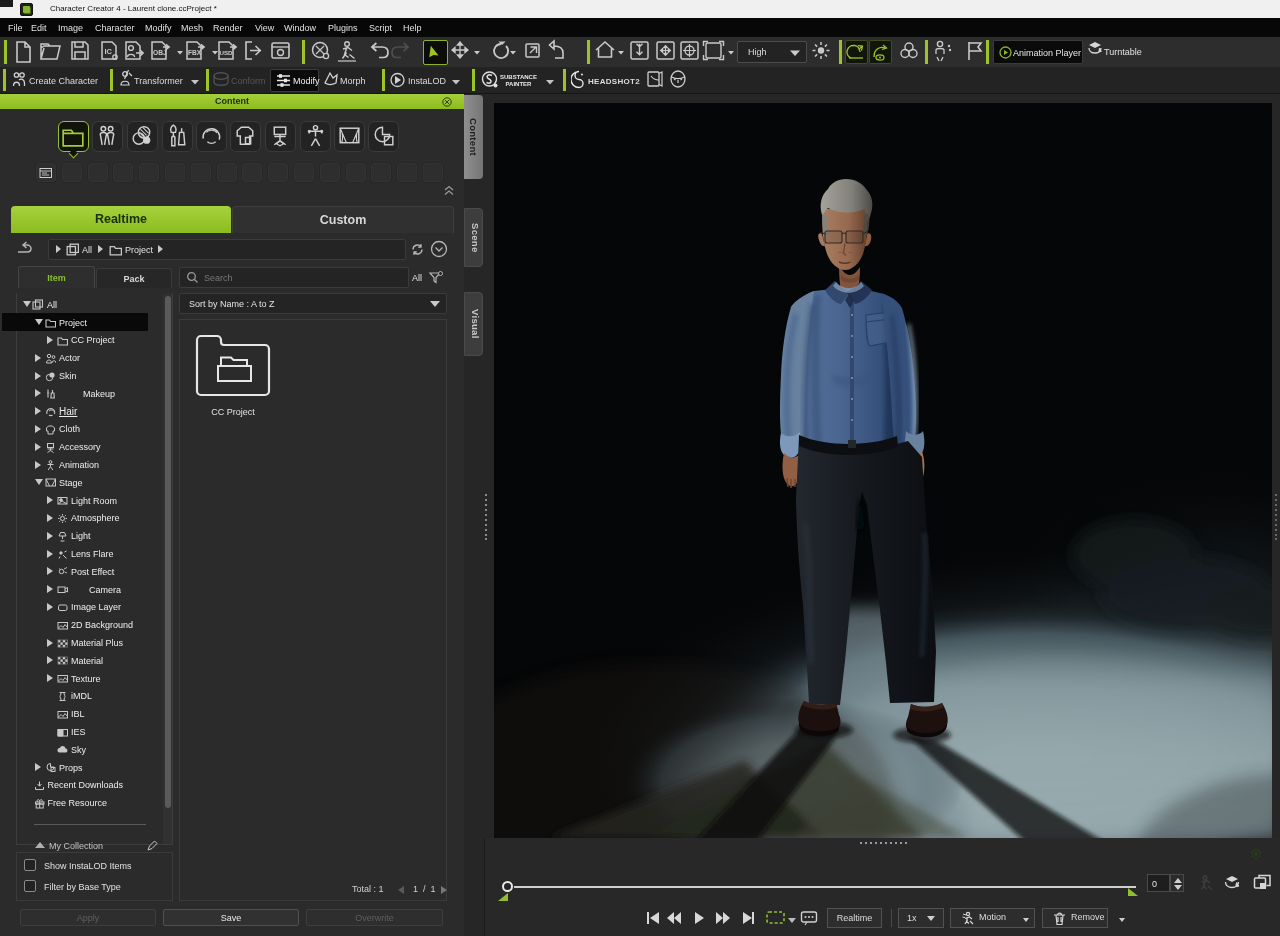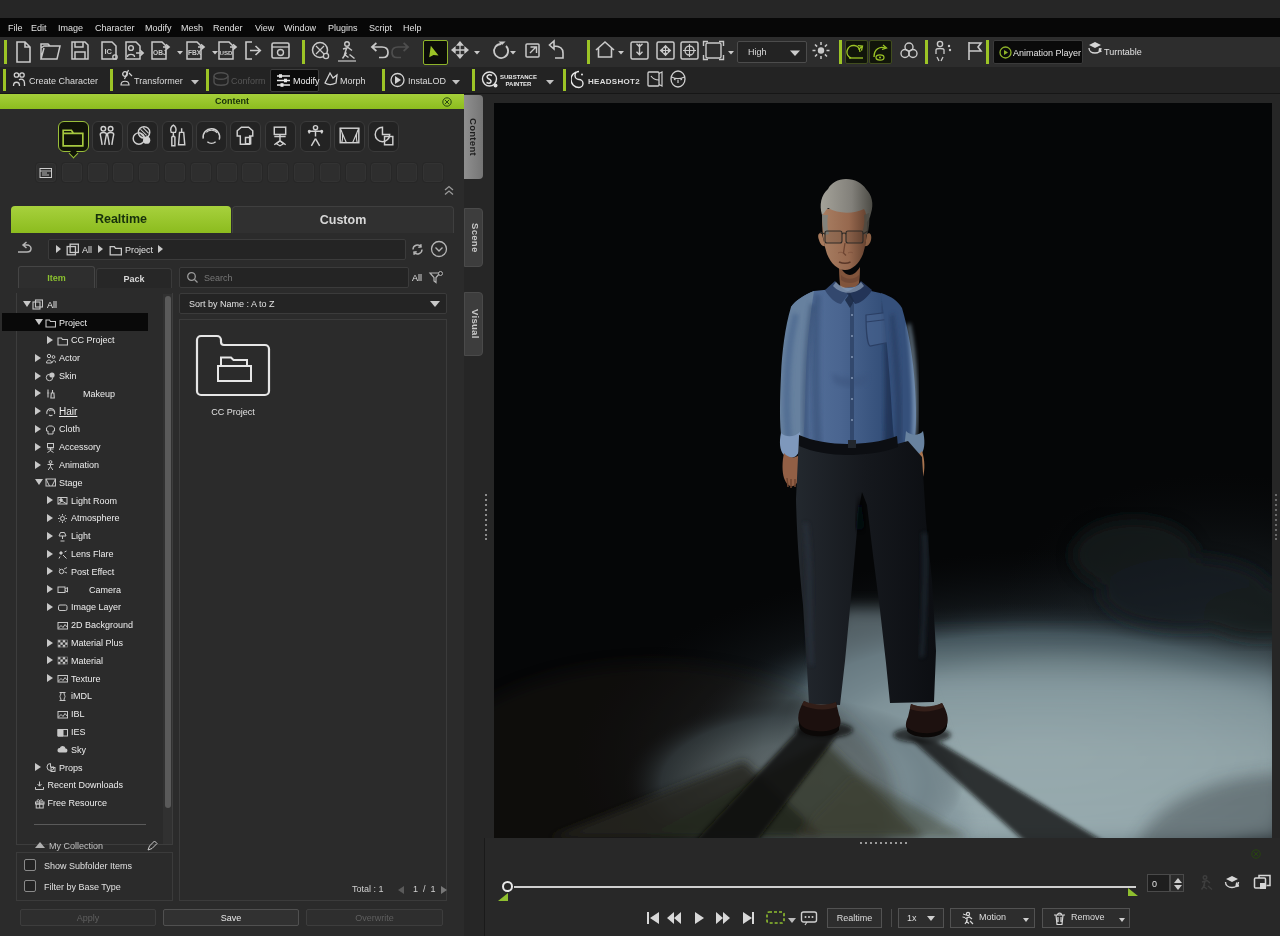--- a/index.html
+++ b/index.html
@@ -57,20 +57,27 @@
 #tl-head { position:absolute; left:2px; top:9px; width:794px; height:14px;
   background:linear-gradient(#a5cf3a,#8cbc1e); color:#16300a; font-weight:bold;
   font-size:8.5px; text-align:center; line-height:14px; }
 .tlbtn { position:absolute; top:70px; height:20px; background:#2d2d2d; border:1px solid #525252;
   color:#dcdcdc; font-size:12px; text-align:center; }
 </style>
 </head>
 <body>
 <div id="app">
 
+  <div id="titlebar" class="abs">
+    <div class="notch"></div>
+    <div class="appicon">
+        <span></span>
+      </div>
+    <div class="ttext">Character Creator 4 - Laurent clone.ccProject *</div>
+  </div>
 
   <div id="menubar">
     <span style="left:8px">File</span>
       <span style="left:31px">Edit</span>
     <span style="left:58px">Image</span>
       <span style="left:95px">Character</span>
     <span style="left:145px">Modify</span>
       <span style="left:181px">Mesh</span>
     <span style="left:213px">Render</span>
       <span style="left:255px">View</span>
@@ -476,21 +483,21 @@
 <path d="M28 38 v-8.5 h10 l2.5 2.5 h13.5 V38 M25 38 h33 v15 h-33 z" stroke-width="2"></path>
 </g>
       </svg>
     <span class="abs" style="left:193px; top:313px; width:80px; text-align:center; font-size:9px; color:#e2e2e2;">CC Project</span>
     <span class="abs" style="left:352px; top:790px; font-size:9px; color:#d0d0d0;">Total : 1</span>
     <div class="abs" style="left:398px; top:792px; width:0; height:0; border-top:4.5px solid transparent; border-bottom:4px solid transparent; border-right:6px solid #5a5a5a;"></div>
     <span class="abs" style="left:413px; top:790px; font-size:9px; color:#d0d0d0;">1&nbsp;&nbsp;/&nbsp;&nbsp;1</span>
     <div class="abs" style="left:441px; top:792px; width:0; height:0; border-top:4.5px solid transparent; border-bottom:4px solid transparent; border-left:6px solid #777777;"></div>
     <div class="abs" style="left:16px; top:758px; width:157px; height:49px; border:1px solid #3b3b3b;"></div>
     <div class="abs" style="left:24px; top:765px; width:12px; height:12px; background:#222; border:1px solid #8a8a8a; border-radius:2px;"></div>
-    <span class="abs" style="left:44px; top:767px; font-size:9px; color:#e0e0e0;">Show Subfolder Items</span>
+    <span class="abs" style="left:44px; top:767px; font-size:9px; color:#e0e0e0;">Show InstaLOD Items</span>
     <div class="abs" style="left:24px; top:786px; width:12px; height:12px; background:#222; border:1px solid #8a8a8a; border-radius:2px;"></div>
     <span class="abs" style="left:44px; top:788px; font-size:9px; color:#e0e0e0;">Filter by Base Type</span>
     <div class="abs" style="left:20px; top:815px; width:136px; height:17px; background:#2e2e2e; border:1px solid #3d3d3d; border-radius:2px; color:#5f5f5f; font-size:9px; text-align:center; line-height:17px;">Apply</div>
     <div class="abs" style="left:163px; top:815px; width:136px; height:17px; background:#313131; border:1px solid #505050; border-radius:2px; color:#e8e8e8; font-size:9px; text-align:center; line-height:17px;">Save</div>
     <div class="abs" style="left:306px; top:815px; width:137px; height:17px; background:#2e2e2e; border:1px solid #3d3d3d; border-radius:2px; color:#5f5f5f; font-size:9px; text-align:center; line-height:17px;">Overwrite</div>
     <div class="abs" style="left:16px; top:199px; width:157px; height:552px; border:1px solid #3d3d3d; border-top:none;">
     <div class="abs" style="left:6px; top:8.3px; width:0; height:0; border-left:4.5px solid transparent; border-right:4.5px solid transparent; border-top:6px solid #c8c8c8;"></div>
     <svg class="abs" style="left:15px; top:6.3px" width="11" height="11" viewBox="0 0 11 11">
           <g fill="none" stroke="#c8c8c8" stroke-width="1.1">
             <rect x="1" y="3" width="7" height="7"></rect>
@@ -1021,21 +1028,21 @@
     </div>
     <div class="tlbtn" style="left:465px; width:85px;">
       <svg style="position:absolute;left:9px;top:2px" width="15" height="15" viewBox="0 0 15 15" fill="none" stroke="#d8d8d8" stroke-width="1.2">
         <circle cx="8" cy="3" r="1.6"></circle>
           <path d="M5 7.5 l4.5 -1.5 l2.5 2 m-4.5 -1.5 l-1 4 l2.5 2 m-1.5 -3.5 l-2.5 4 m5 -3 l3 3"></path>
           <path d="M3 3 l3 1 m-3.5 2 l2.5 0.5" stroke-width="1"></path>
       </svg>
       <span style="position:absolute;left:28px;top:3px;font-size:9px;">Motion</span>
       <div style="position:absolute;left:72px;top:9px;width:0;height:0;border-left:3.5px solid transparent;border-right:3.5px solid transparent;border-top:4.5px solid #cfcfcf;"></div>
     </div>
-    <div class="tlbtn" style="left:557px; width:88px;">
+    <div class="tlbtn" style="left:557px; width:66px;">
       <svg style="position:absolute;left:10px;top:3px" width="13" height="14" viewBox="0 0 13 14" fill="none" stroke="#d8d8d8" stroke-width="1.2">
         <path d="M1 3 h11 M3 3 l1 9.5 h5 l1 -9.5 M4.5 3 c0 -2.5 4 -2.5 4 0 M5 5 v5 m3 -5 v5"></path>
       </svg>
       <span style="position:absolute;left:28px;top:3px;font-size:9px;">Remove</span>
       <div style="position:absolute;left:76px;top:9px;width:0;height:0;border-left:3.5px solid transparent;border-right:3.5px solid transparent;border-top:4.5px solid #cfcfcf;"></div>
     </div>
   </div>
 
 </div>
 

